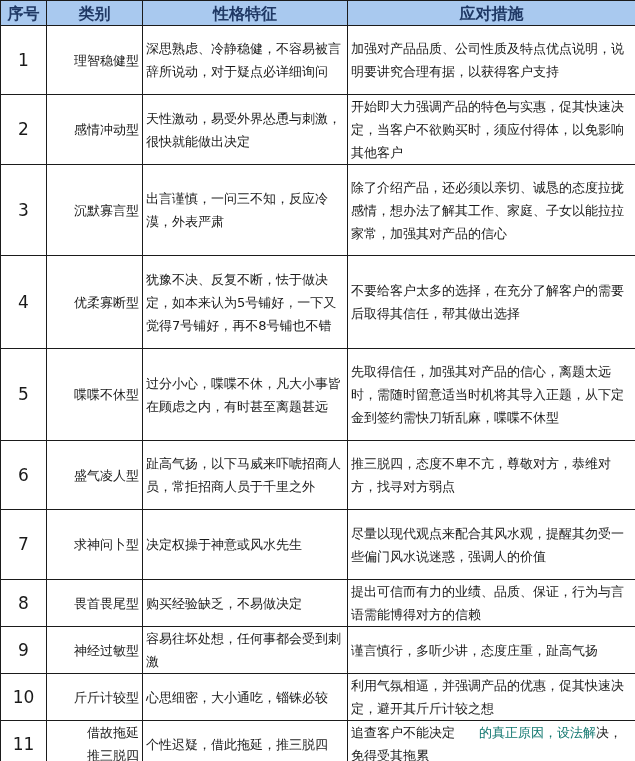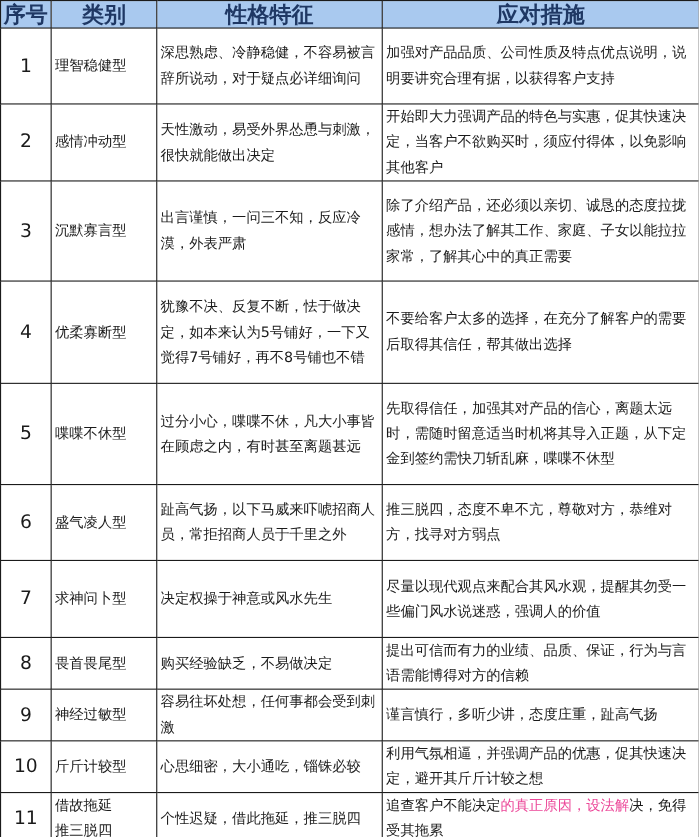--- a/index.html
+++ b/index.html
@@ -22,26 +22,26 @@
       line-height: 23px;
       overflow: hidden;
     }
     table.grid thead th {
       background: #a9c9ef;
       color: #1f3864;
       font-weight: bold;
       text-align: center;
       height: 24px;
       padding: 0;
-      font-size: 20px;
+      font-size: 16px;
     }
     table.grid td.no { text-align: center; font-size: 17px; }
-    table.grid td.type { text-align: left; }
+    table.grid td.type { text-align: right; }
     table.grid td.trait, table.grid td.resp { text-align: left; word-break: break-all; }
-    .wm { color: #ec4899; }
+    .wm { color: #0f766e; margin-left: 24px; }
   </style>
 </head>
 <body>
 
 <table class="grid">
   <colgroup>
     <col class="c-no">
       <col class="c-type">
       <col class="c-trait">
       <col class="c-resp">
@@ -64,21 +64,21 @@
     <tr style="height:69px;">
       <td class="no">2</td>
       <td class="type">感情冲动型</td>
       <td class="trait">天性激动，易受外界怂恿与刺激，很快就能做出决定</td>
       <td class="resp">开始即大力强调产品的特色与实惠，促其快速决定，当客户不欲购买时，须应付得体，以免影响其他客户</td>
     </tr>
     <tr style="height:91px;">
       <td class="no">3</td>
       <td class="type">沉默寡言型</td>
       <td class="trait">出言谨慎，一问三不知，反应冷漠，外表严肃</td>
-      <td class="resp">除了介绍产品，还必须以亲切、诚恳的态度拉拢感情，想办法了解其工作、家庭、子女以能拉拉家常，了解其心中的真正需要</td>
+      <td class="resp">除了介绍产品，还必须以亲切、诚恳的态度拉拢感情，想办法了解其工作、家庭、子女以能拉拉家常，加强其对产品的信心</td>
     </tr>
     <tr style="height:93px;">
       <td class="no">4</td>
       <td class="type">优柔寡断型</td>
       <td class="trait">犹豫不决、反复不断，怯于做决定，如本来认为5号铺好，一下又觉得7号铺好，再不8号铺也不错</td>
       <td class="resp">不要给客户太多的选择，在充分了解客户的需要后取得其信任，帮其做出选择</td>
     </tr>
     <tr style="height:92px;">
       <td class="no">5</td>
       <td class="type">喋喋不休型</td>

